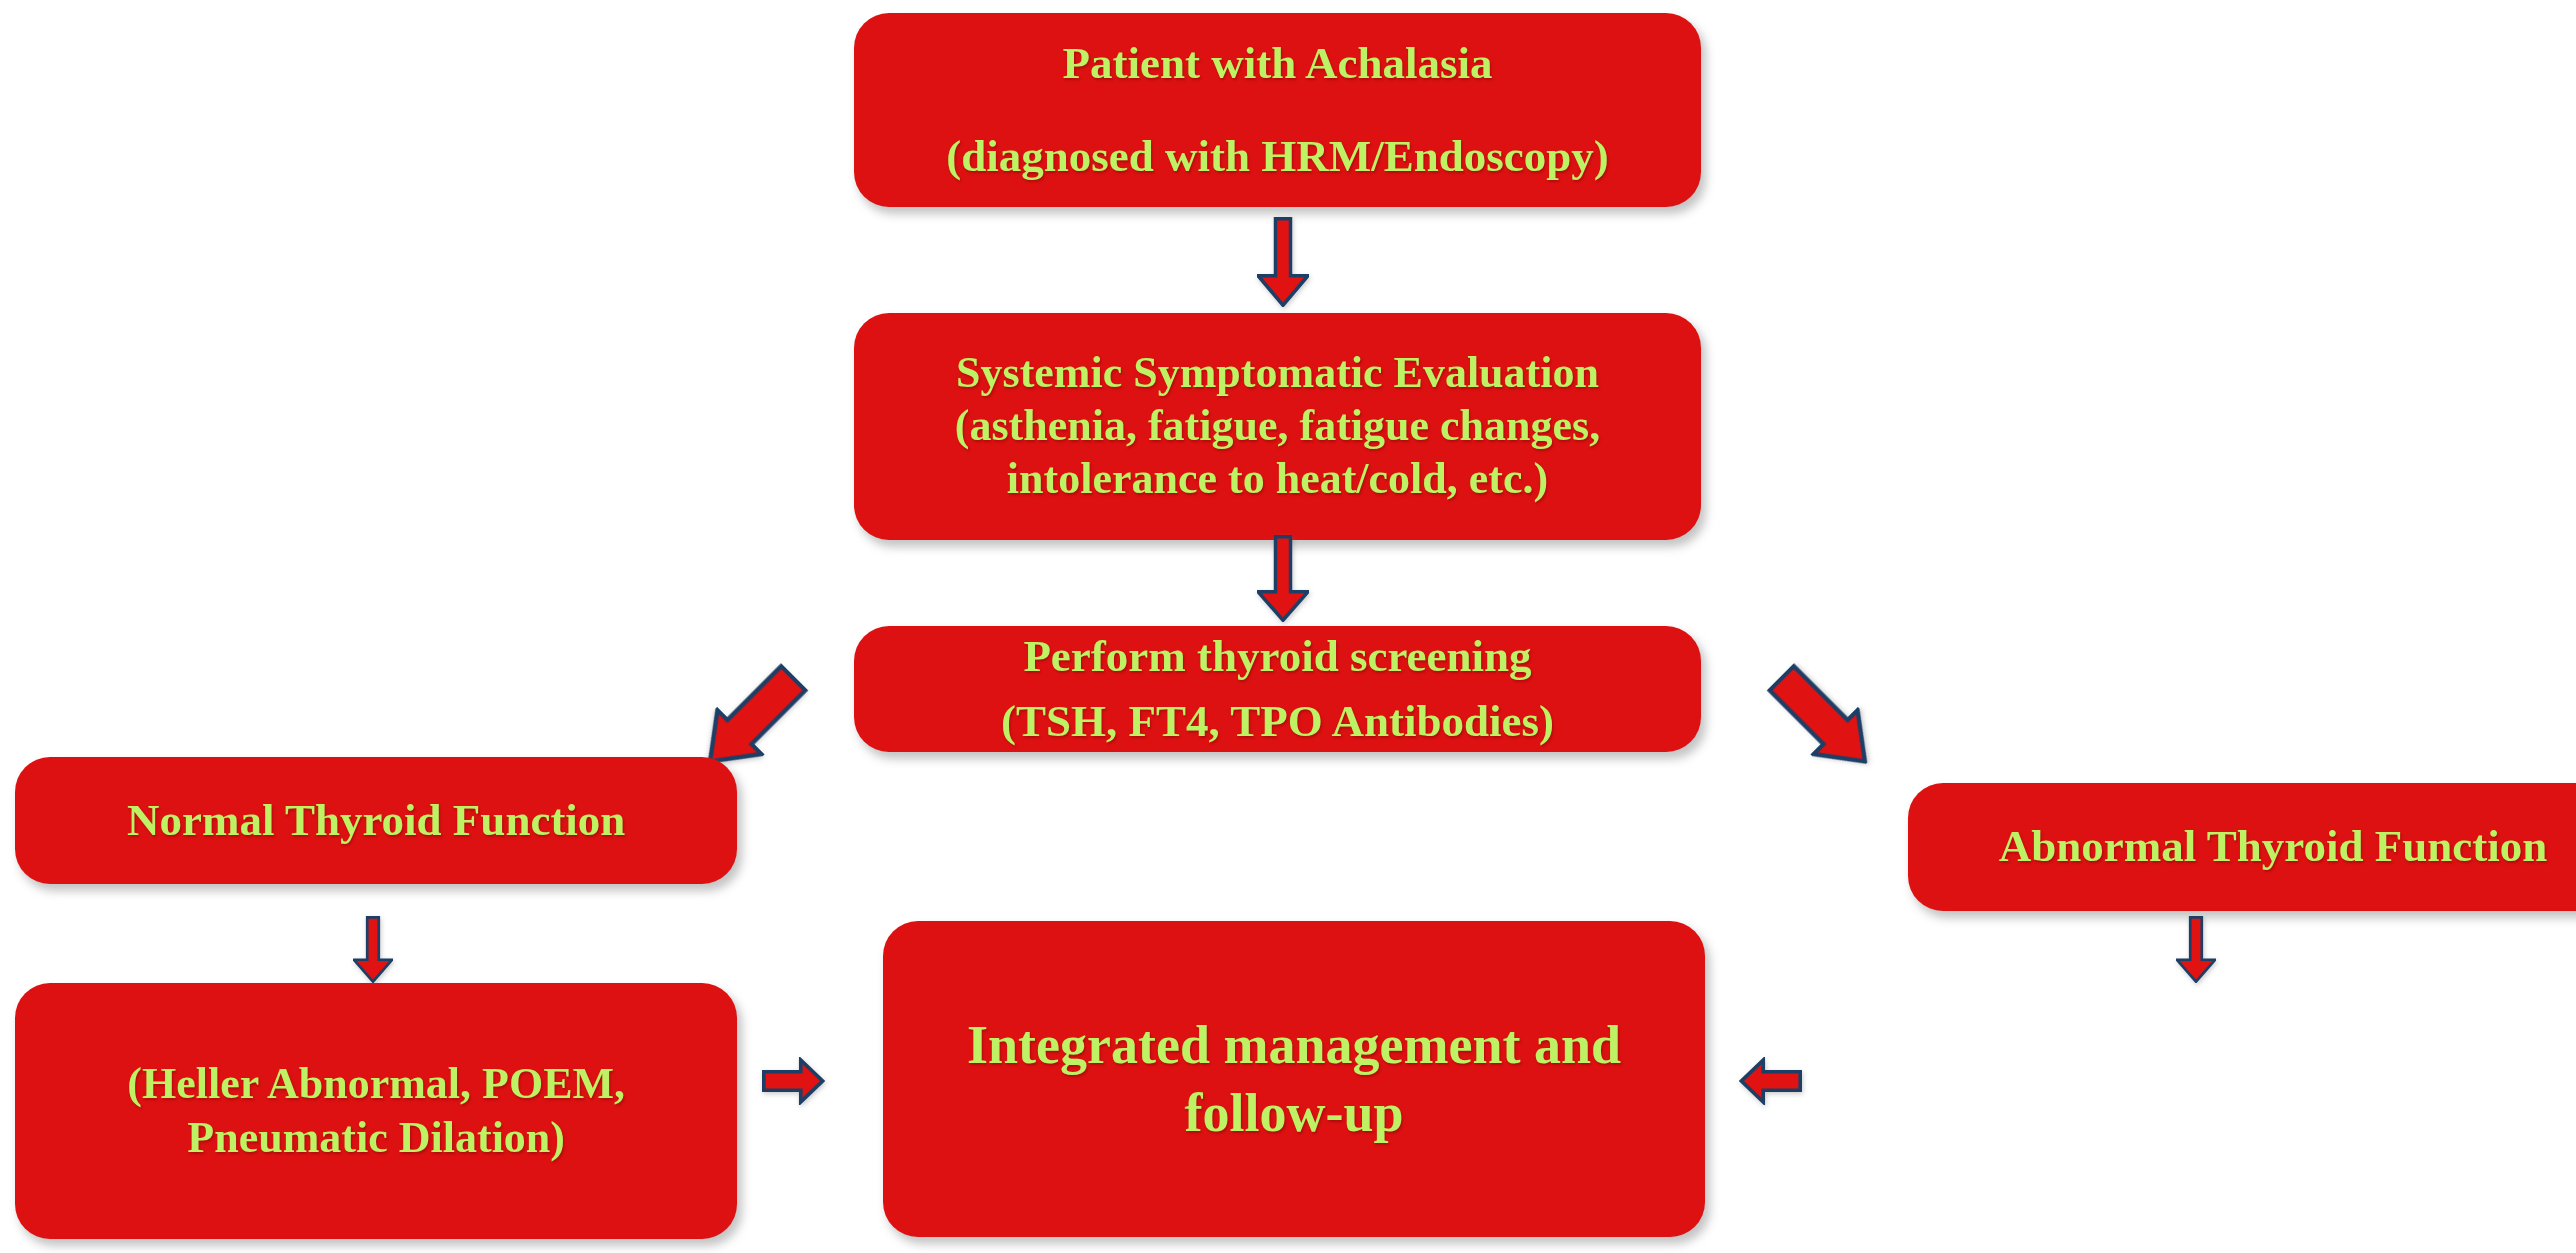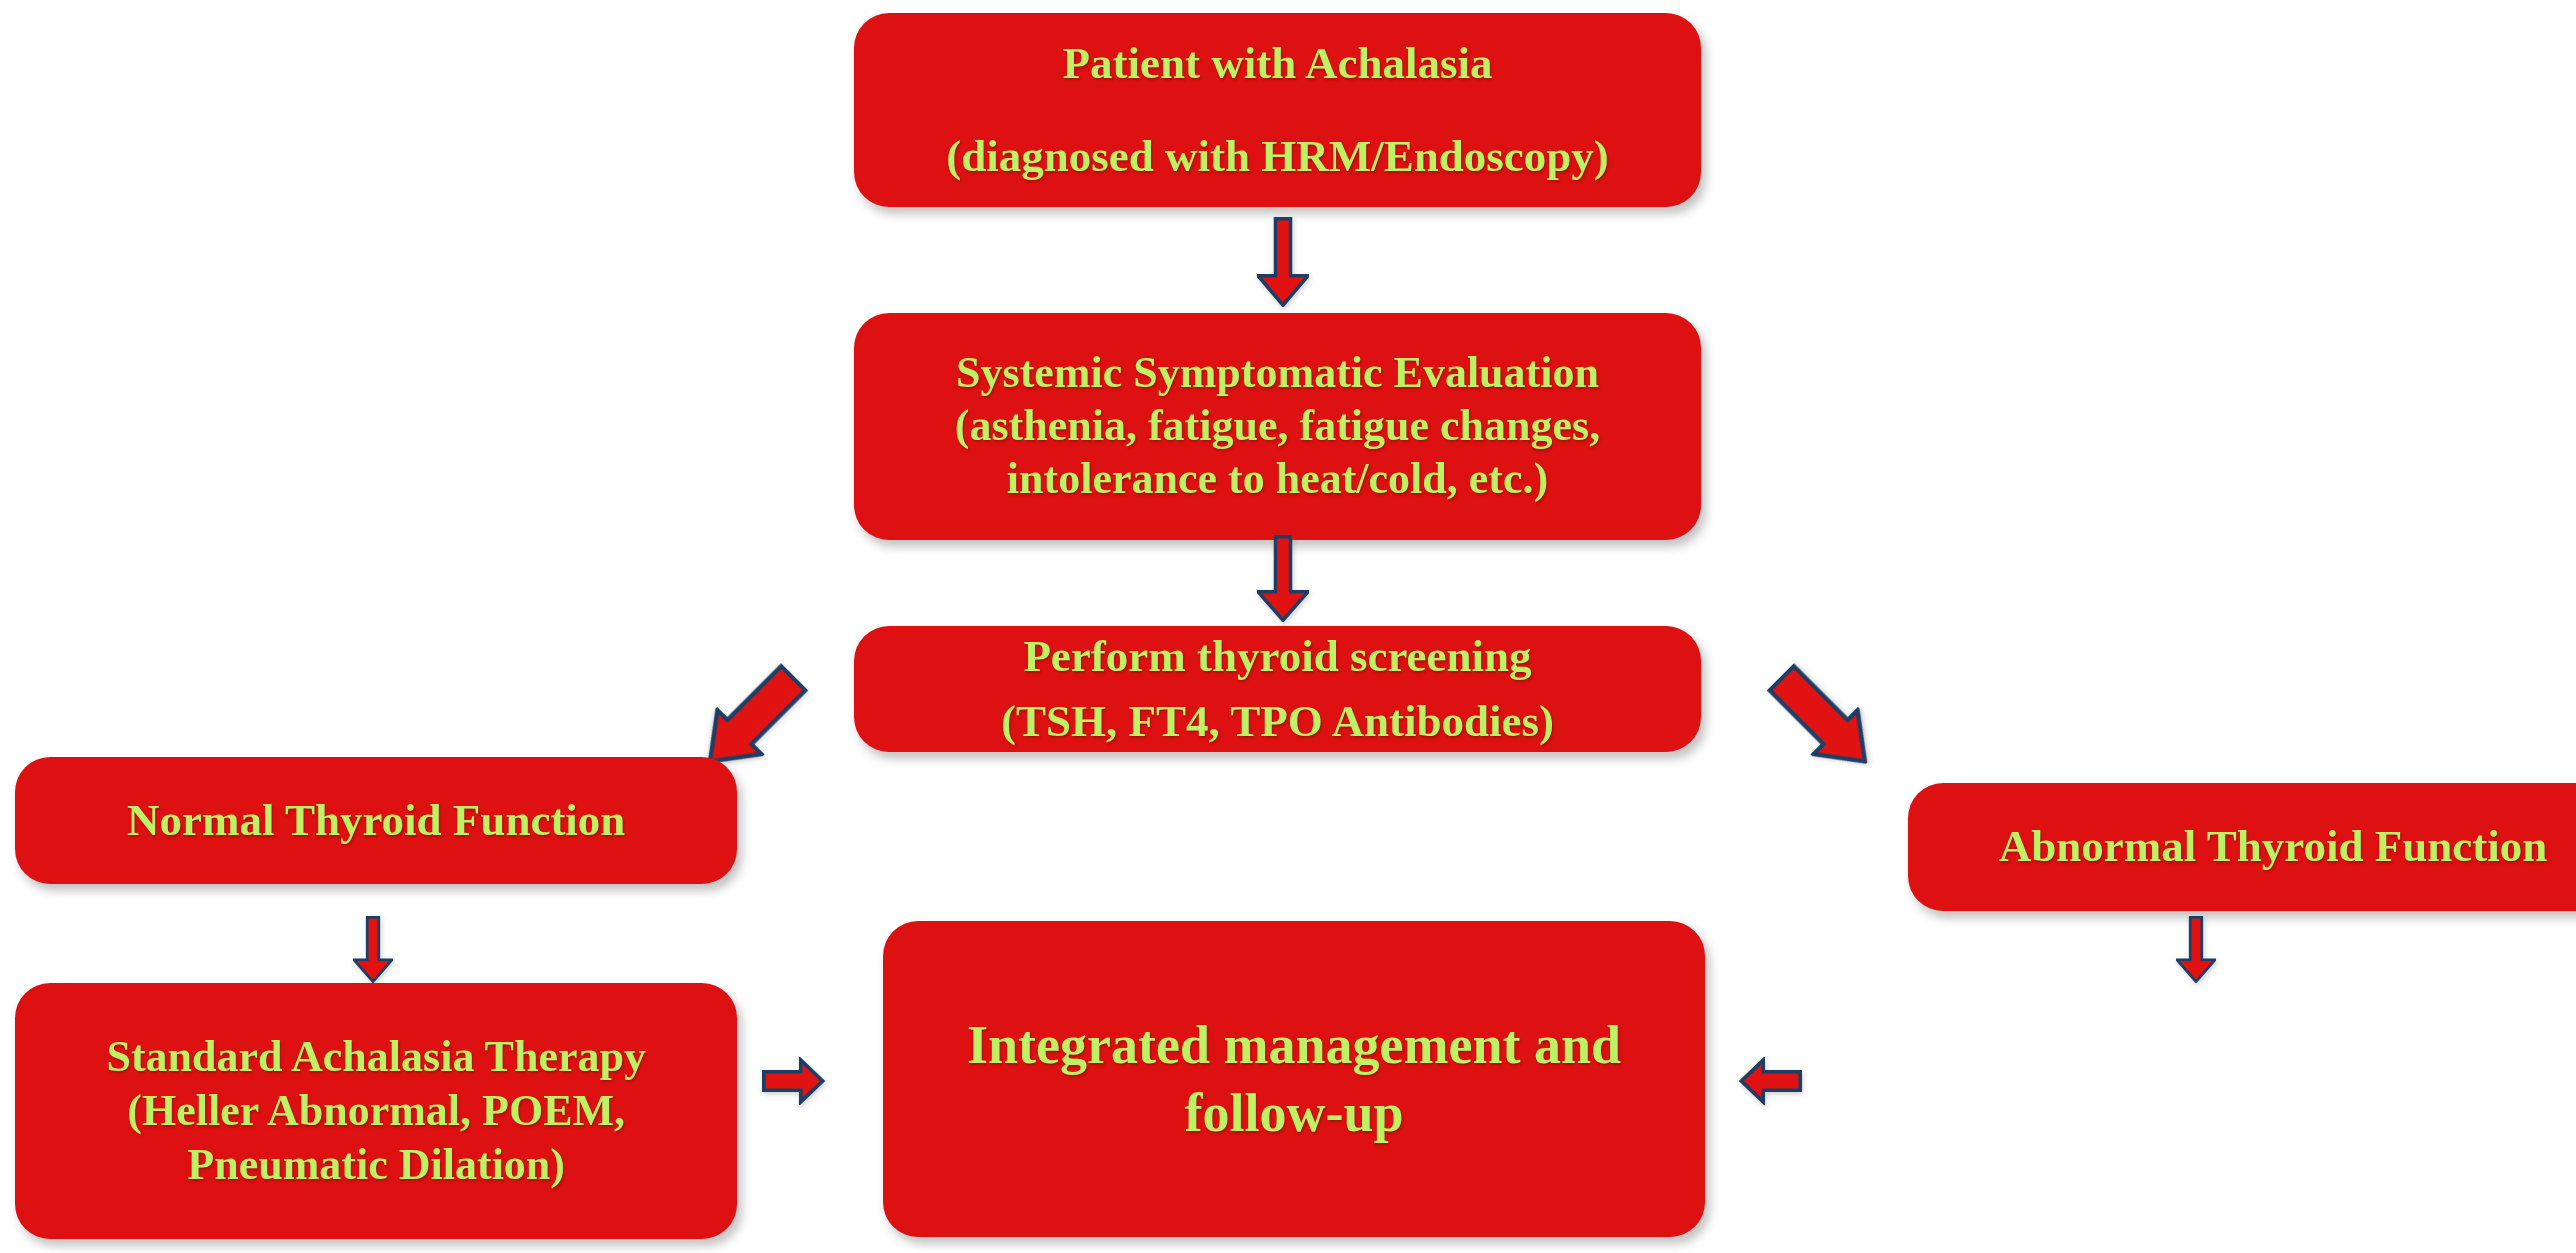--- a/index.html
+++ b/index.html
@@ -101,21 +101,20 @@
       <div class="line">Normal Thyroid Function</div>
     </div>
 
   <div class="arrow stroke-v" id="arrow-normal-to-standard">
     <svg viewBox="0 0 90 150" preserveAspectRatio="none">
       <polygon points="32,3 58,3 58,98 88,98 45,147 2,98 32,98"></polygon>
     </svg>
   </div>
 
   <div class="node" id="node-standard">
-      <div class="line">Standard Achalasia Therapy</div>
       <div class="line">(Heller Abnormal, POEM,</div>
       <div class="line">Pneumatic Dilation)</div>
     </div>
 
   <div class="arrow stroke-h" id="arrow-standard-to-integrated">
     <svg viewBox="0 0 104 78" preserveAspectRatio="none">
       <polygon points="3,24 64,24 64,5 100,39 64,73 64,54 3,54"></polygon>
     </svg>
   </div>
 

